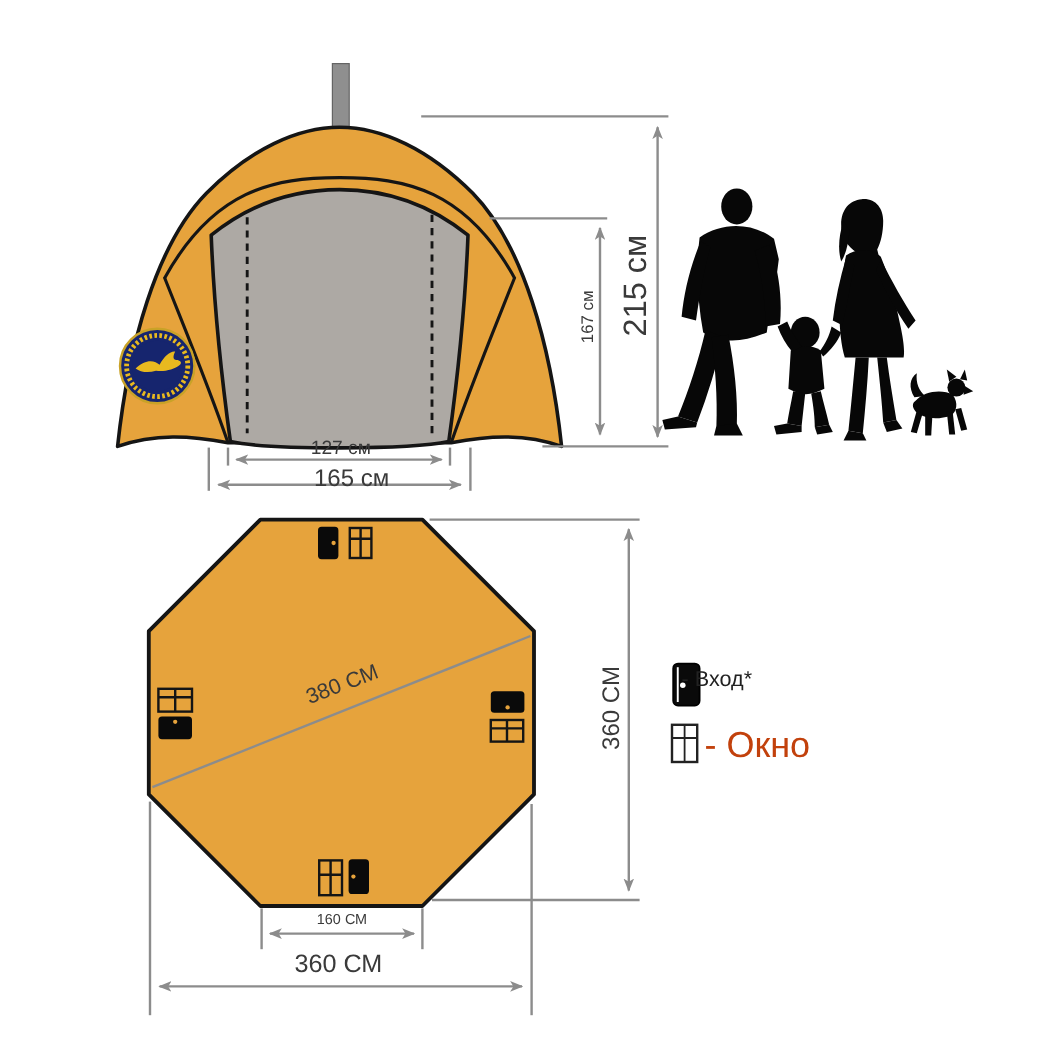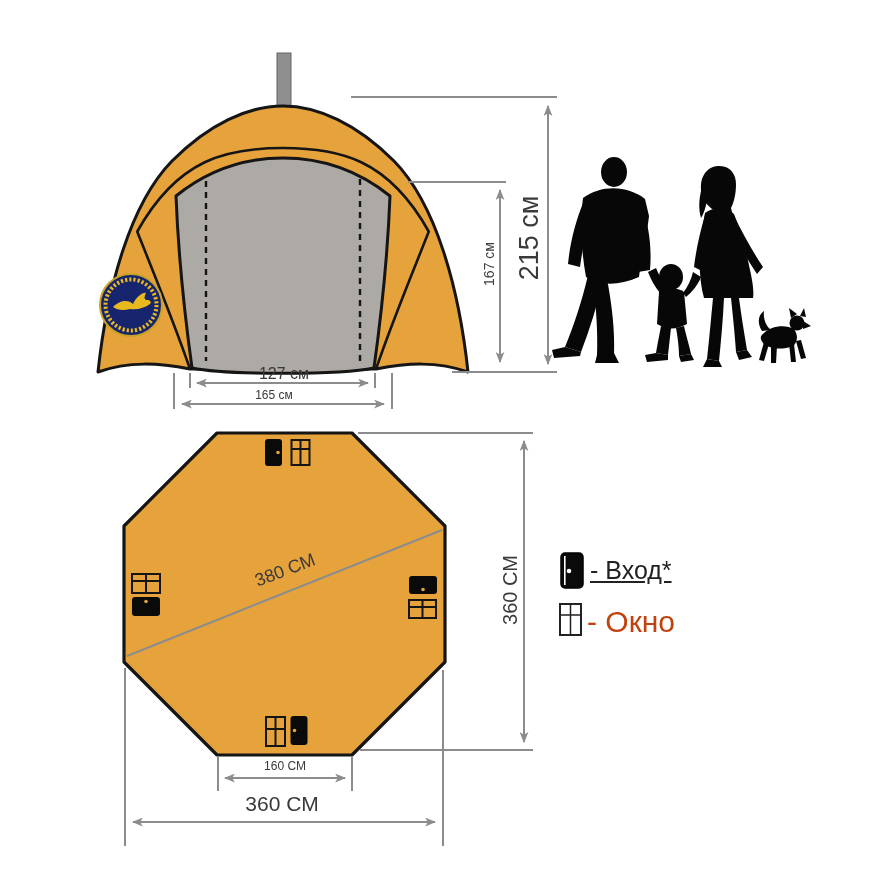--- a/index.html
+++ b/index.html
@@ -183,25 +183,25 @@
       <circle cx="569" cy="571" r="2.3" fill="#fff"></circle>
     </g>
     <g>
       <rect x="560" y="604" width="21" height="31" fill="#fff" stroke="#222" stroke-width="2"></rect>
       <path d="M 570.5,604 L 570.5,635 M 560,615 L 581,615" stroke="#222" stroke-width="1.5" fill="none"></path>
     </g>
   </g>
 </svg>
 
 <div class="lbl ctr" style="left:234px; top:365px; width:100px; font-size:16px;">127 см</div>
-<div class="lbl ctr" style="left:224px; top:388px; width:100px; font-size:12px;">165 см</div>
+<div class="lbl ctr" style="left:243px; top:388px; width:100px; font-size:20px;">165 см</div>
 <div class="lbl ctr" style="left:439px; top:254px; width:100px; height:20px; line-height:20px; font-size:14px; transform:rotate(-90deg);">167 см</div>
 <div class="lbl ctr" style="left:459px; top:223px; width:140px; height:30px; line-height:30px; font-size:27px; transform:rotate(-90deg);">215 см</div>
 
 <div class="lbl ctr" style="left:230px; top:559px; width:110px; height:22px; line-height:22px; font-size:18px; transform:rotate(-21deg);">380 СМ</div>
 <div class="lbl ctr" style="left:450px; top:579px; width:120px; height:22px; line-height:22px; font-size:20px; transform:rotate(-90deg);">360 СМ</div>
 <div class="lbl ctr" style="left:235px; top:759px; width:100px; font-size:12px;">160 СМ</div>
 <div class="lbl ctr" style="left:212px; top:792px; width:140px; font-size:21px;">360 СМ</div>
 
-<div class="lbl" style="left:590px; top:556px; font-size:25px; color:#222;text-decoration:underline;">- Вход*</div>
+<div class="lbl" style="left:568px; top:556px; font-size:18px; color:#222;">- Вход*</div>
 <div class="lbl" style="left:587px; top:605px; font-size:30px; color:#c2410c;">- Окно</div>
 
 </div>
 
 </body></html>

